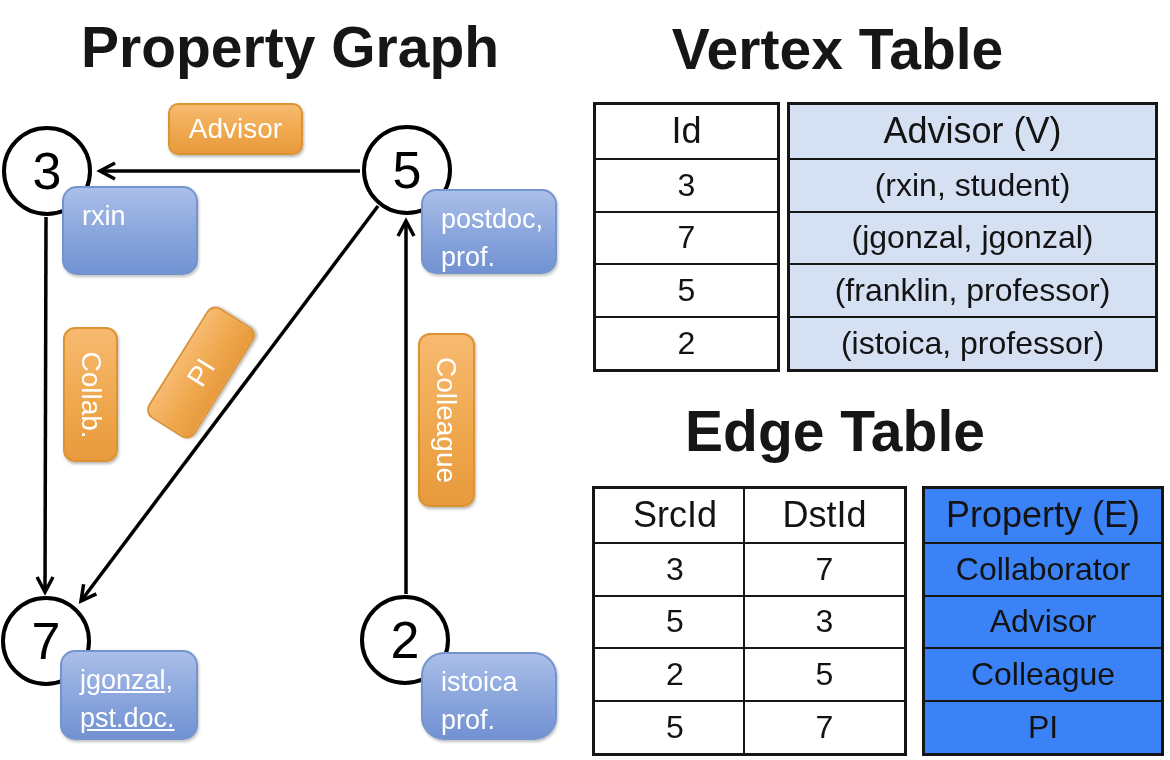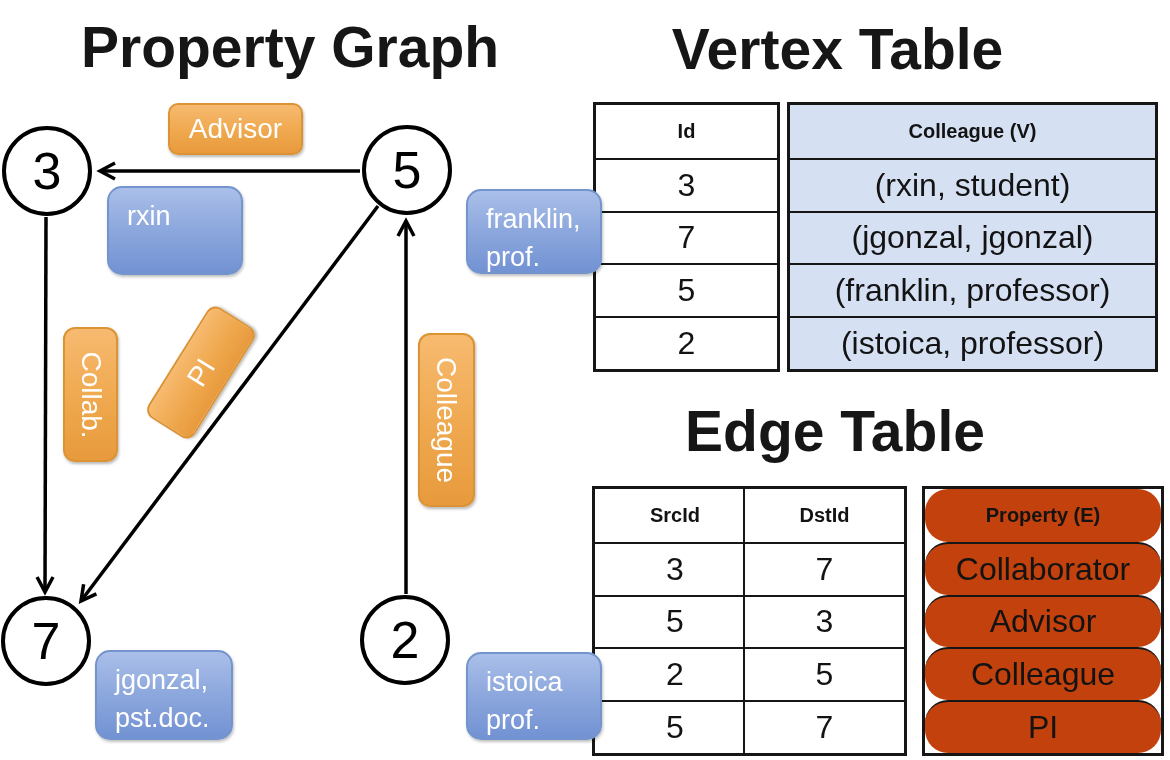--- a/index.html
+++ b/index.html
@@ -42,39 +42,38 @@
   #label-pi{left:136px;top:345px;width:130px;height:55px;transform:rotate(-58deg);}
   .vert-text{transform:rotate(90deg);white-space:nowrap;}
 
   .pbox{
     position:absolute;z-index:4;box-sizing:border-box;
     background:linear-gradient(180deg,#AABFE9 0%,#8CA7DD 50%,#7292D3 100%);
     border:2px solid #7394CD;border-radius:15px;
     box-shadow:1px 2px 3px rgba(0,0,0,0.25);
     color:#fff;font-size:27px;line-height:1.42;
     padding:9px 0 0 18px;
-    margin-left:45px;
   }
   #prop-3{left:62px;top:186px;width:136px;height:89px;}
   #prop-5{left:421px;top:189px;width:136px;height:85px;}
-  #prop-7{left:50px;top:650px;width:138px;height:90px;}
-  #prop-2{left:421px;top:652px;width:136px;height:88px;}
+  #prop-7{left:60px;top:650px;width:138px;height:90px;text-decoration:underline;}
+  #prop-2{left:421px;top:652px;width:136px;height:88px;border-radius:23px;}
 
   
   .tbox{position:absolute;box-sizing:border-box;border:3px solid #161616;
         display:grid;grid-auto-rows:1fr;}
   .cell{
     display:flex;align-items:center;justify-content:center;box-sizing:border-box;
     font-size:32px;color:#131313;white-space:nowrap;
   }
-  .cell.hdr{font-size:20px;font-weight:700;}
+  .cell.hdr{font-size:36px;font-weight:400;}
   .bt{border-top:2.5px solid #161616;}
   .br{border-right:2.5px solid #161616;padding-left:12px;}
   .bg-blue{background:#D6E0F3;}
-  .bg-tan{background:#c2410c;border-radius:23px;}
+  .bg-tan{background:#3b82f6;}
   .bg-white{background:#fff;}
 
   #vt-id{left:593px;top:102px;width:187px;height:270px;grid-template-columns:1fr;}
   #vt-prop{left:787px;top:102px;width:371px;height:270px;grid-template-columns:1fr;}
   #et-ids{left:592px;top:486px;width:315px;height:270px;grid-template-columns:150px 1fr;}
   #et-prop{left:922px;top:486px;width:242px;height:270px;grid-template-columns:1fr;}
 </style>
 </head>
 <body>
 
@@ -119,42 +118,42 @@
     <span>PI</span>
   </div>
   <div class="elabel" id="label-colleague">
     <span class="vert-text">Colleague</span>
   </div>
 
   <div class="pbox" id="prop-3">
     <div>rxin</div>
   </div>
   <div class="pbox" id="prop-5">
-    <div>franklin,</div>
+    <div>postdoc,</div>
     <div>prof.</div>
   </div>
   <div class="pbox" id="prop-7">
     <div>jgonzal,</div>
     <div>pst.doc.</div>
   </div>
   <div class="pbox" id="prop-2">
     <div>istoica</div>
     <div>prof.</div>
   </div>
 
   <div class="tbox" id="vt-id">
     <div class="cell hdr bg-white">Id</div>
     <div class="cell bt bg-white">3</div>
     <div class="cell bt bg-white">7</div>
     <div class="cell bt bg-white">5</div>
     <div class="cell bt bg-white">2</div>
   </div>
 
   <div class="tbox" id="vt-prop">
-    <div class="cell hdr bg-blue">Colleague (V)</div>
+    <div class="cell hdr bg-blue">Advisor (V)</div>
     <div class="cell bt bg-blue">(rxin, student)</div>
     <div class="cell bt bg-blue">(jgonzal, jgonzal)</div>
     <div class="cell bt bg-blue">(franklin, professor)</div>
     <div class="cell bt bg-blue">(istoica, professor)</div>
   </div>
 
   <div class="tbox" id="et-ids">
     <div class="cell hdr bg-white br">SrcId</div>
     <div class="cell hdr bg-white">DstId</div>
     <div class="cell bt bg-white br">3</div>

